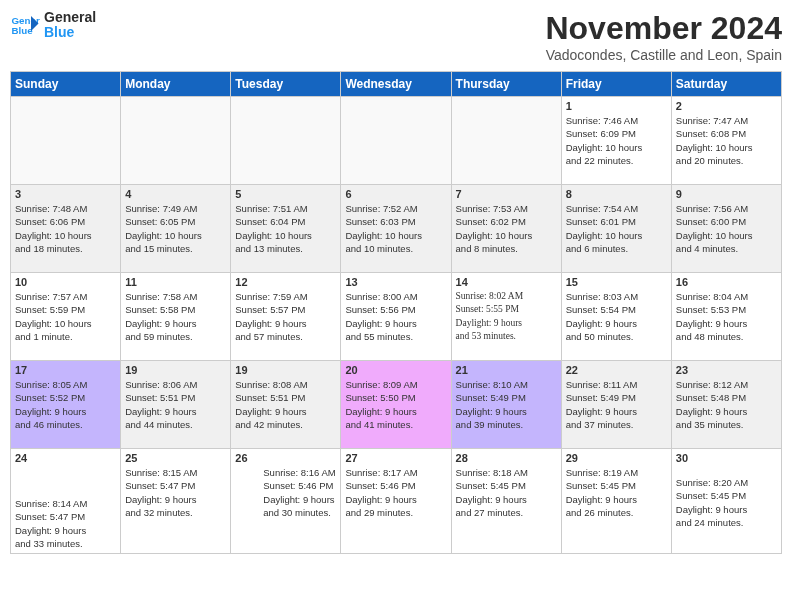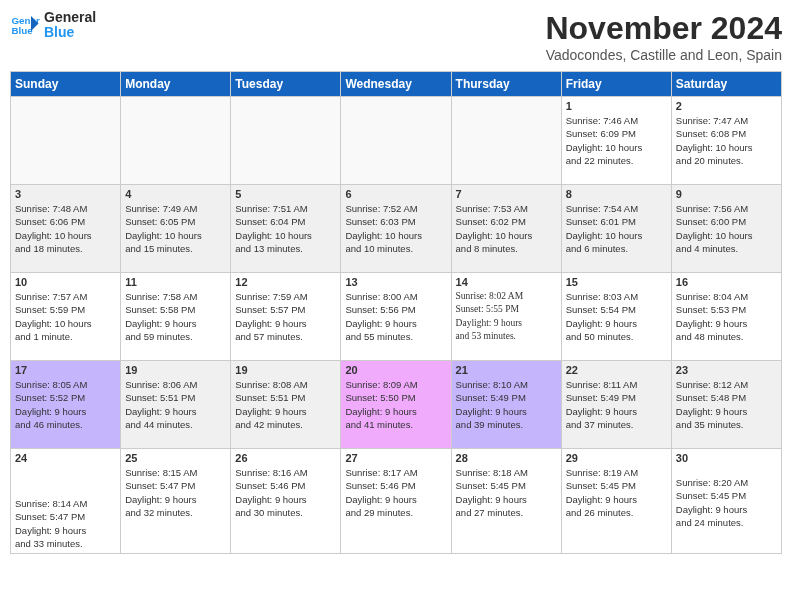--- a/index.html
+++ b/index.html
@@ -295,21 +295,21 @@
         </td>
         <td>
           <span class="day-num">25</span>
           <div class="day-info" style="white-space: pre-line;">Sunrise: 8:15 AM
 Sunset: 5:47 PM
 Daylight: 9 hours
 and 32 minutes.</div>
         </td>
         <td>
           <span class="day-num">26</span>
-          <div class="day-info" style="white-space: pre-line;">Sunrise: 8:16 AM
+          <div class="day-info" style="white-space: pre-line; margin-left: 28px;">Sunrise: 8:16 AM
 Sunset: 5:46 PM
 Daylight: 9 hours
 and 30 minutes.</div>
         </td>
         <td>
           <span class="day-num">27</span>
           <div class="day-info" style="white-space: pre-line;">Sunrise: 8:17 AM
 Sunset: 5:46 PM
 Daylight: 9 hours
 and 29 minutes.</div>

